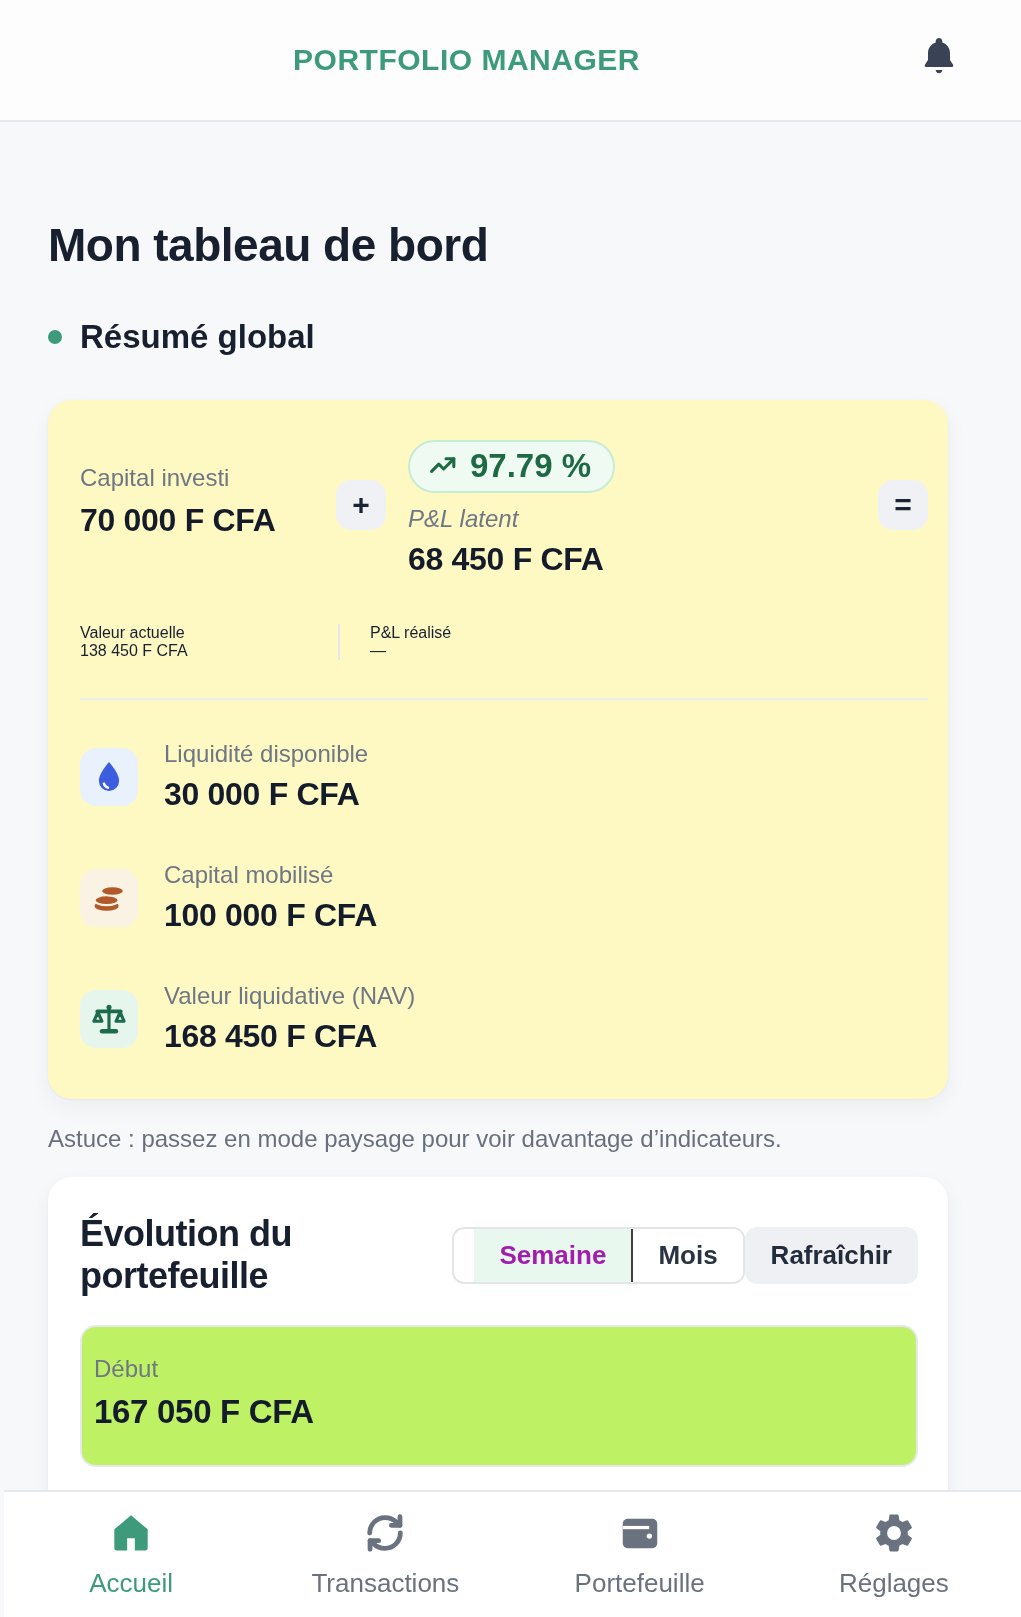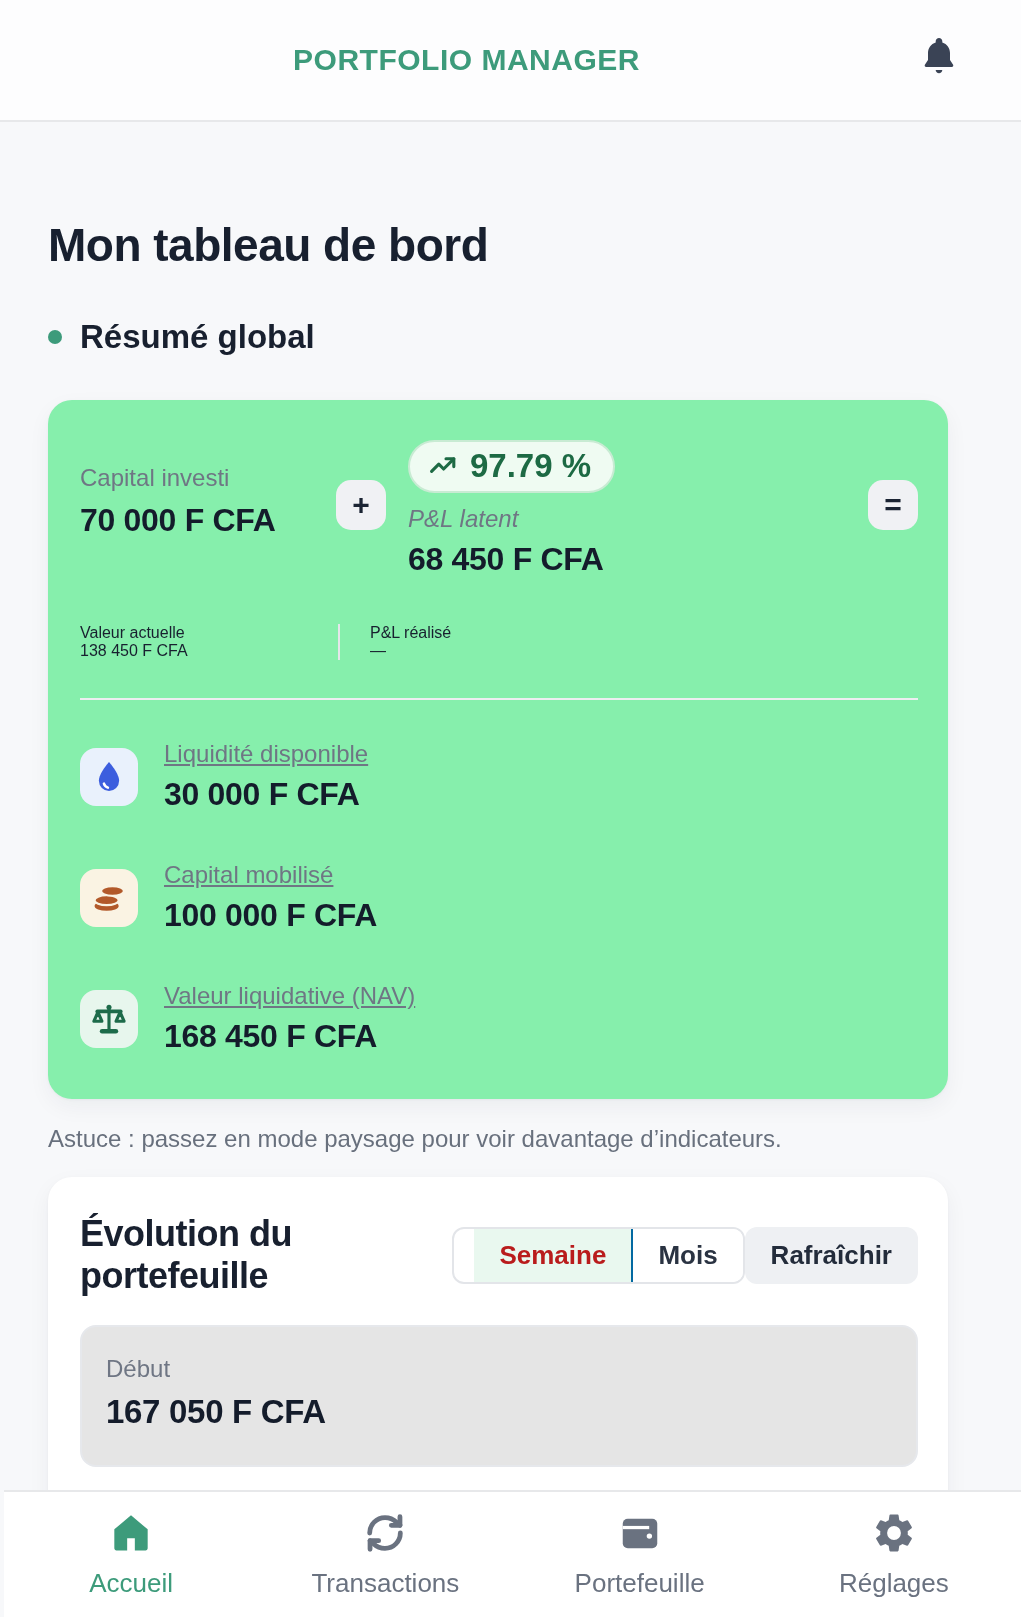--- a/index.html
+++ b/index.html
@@ -24,23 +24,23 @@
   .bell-btn { position:absolute; right:58px; top:30px; width:48px; height:52px;
     display:flex; align-items:center; justify-content:center; cursor:pointer; }
   
   .content { padding:0 73px 0 48px; }
   .page-title { margin-top:96px; font-size:46px; font-weight:800; letter-spacing:-.5px; color:#18202f; }
   .section-head { margin-top:46px; display:flex; align-items:center; gap:18px; }
   .section-bullet { width:14px; height:14px; border-radius:50%; background:#3d9b7b; flex:0 0 auto; }
   .section-title { font-size:33px; font-weight:700; color:#18202f; }
   
   .card {
-    margin-top:44px; background:#86efac; border-radius:24px;
+    margin-top:44px; background:#fef9c3; border-radius:24px;
     box-shadow:0 8px 22px rgba(25,35,55,.05), 0 1px 3px rgba(25,35,55,.04);
-    padding:40px 30px 44px 32px;
+    padding:40px 20px 44px 32px;
   }
   .kpi-row { display:flex; align-items:flex-start; }
   .kpi-col .kpi-label { font-size:24px; color:#6f7684; }
   .kpi-col .kpi-value { margin-top:10px; font-size:32px; font-weight:800; color:#141c2b; letter-spacing:-.3px; }
   .kpi-col.first { width:256px; margin-top:24px; flex:0 0 auto; }
   .op-box {
     width:50px; height:50px; border-radius:15px; background:#f0f1f4;
     display:flex; align-items:center; justify-content:center;
     font-size:30px; font-weight:800; color:#1b2433; margin-top:40px; flex:0 0 auto;
   }
@@ -58,50 +58,50 @@
   .second-row .cell-left { width:258px; flex:0 0 auto; }
   .v-divider { width:2px; background:#e4e6ea; align-self:stretch; }
   .second-row .cell-right { padding-left:30px; }
   .h-divider { margin-top:38px; border:none; border-top:2px solid #edeef1; }
   .metric-row { display:flex; align-items:center; gap:26px; margin-top:48px; }
   .metric-row.first-metric { margin-top:40px; }
   .icon-tile { width:58px; height:58px; border-radius:16px; display:flex; align-items:center; justify-content:center; flex:0 0 auto; }
   .tile-blue  { background:#e9f1fc; }
   .tile-cream { background:#faf3e3; }
   .tile-mint  { background:#e7f6ed; }
-  .metric-label { font-size:24px; color:#6f7684;text-decoration:underline; }
+  .metric-label { font-size:24px; color:#6f7684; }
   .metric-value { margin-top:8px; font-size:32px; font-weight:800; color:#141c2b; letter-spacing:-.3px; }
   
   .tip { margin-top:26px; font-size:24px; color:#68707d; }
   
   .evo-card {
     margin-top:24px; background:#ffffff; border-radius:24px;
     box-shadow:0 8px 22px rgba(25,35,55,.05), 0 1px 3px rgba(25,35,55,.04);
     padding:36px 30px 60px 32px;
   }
   .evo-head { display:flex; align-items:center; }
   .evo-title { font-size:36px; font-weight:800; letter-spacing:-.5px; color:#18202f; }
   .segmented {
     margin-left:18px; display:flex; border:2px solid #e3e5e9; border-radius:12px;
     overflow:hidden; background:#fff; flex:0 0 auto;
   }
   .seg-option {
     padding:11px 25px; font-size:26px; font-weight:700; color:#2a3342; cursor:pointer;
     background:#fff;
   }
-  .seg-option.active { background:#e9f8ef; color:#b91c1c; border-right:2px solid #0369a1;margin-left:20px; }
+  .seg-option.active { background:#e9f8ef; color:#a21caf; border-right:2px solid #404040;margin-left:20px; }
   .refresh-btn {
     margin-left:auto; background:#eef0f3; border:none; border-radius:12px;
     padding:13px 26px; font-size:26px; font-weight:600; color:#232c3b; cursor:pointer;
     font-family:"Liberation Sans", sans-serif;
   }
   .evo-subtitle { margin-top:12px; font-size:25px; color:#68707d; }
   .stat-card {
     margin-top:28px; border:2px solid #e6e8ec; border-radius:16px;
-    padding:28px 24px 34px; background:#e5e5e5;
+    padding:28px 12px 34px; background:#bef264;
   }
   .stat-card + .stat-card { margin-top:24px; }
   .stat-label { font-size:24px; color:#6f7684; }
   .stat-value { margin-top:10px; font-size:33px; font-weight:800; color:#141c2b; letter-spacing:-.3px; }
   
   .bottom-nav {
     position:absolute; left:4px; right:0; bottom:0; height:127px;
     background:#ffffff; border-top:2px solid #e7e8ea;
     display:flex; align-items:stretch;
   }

